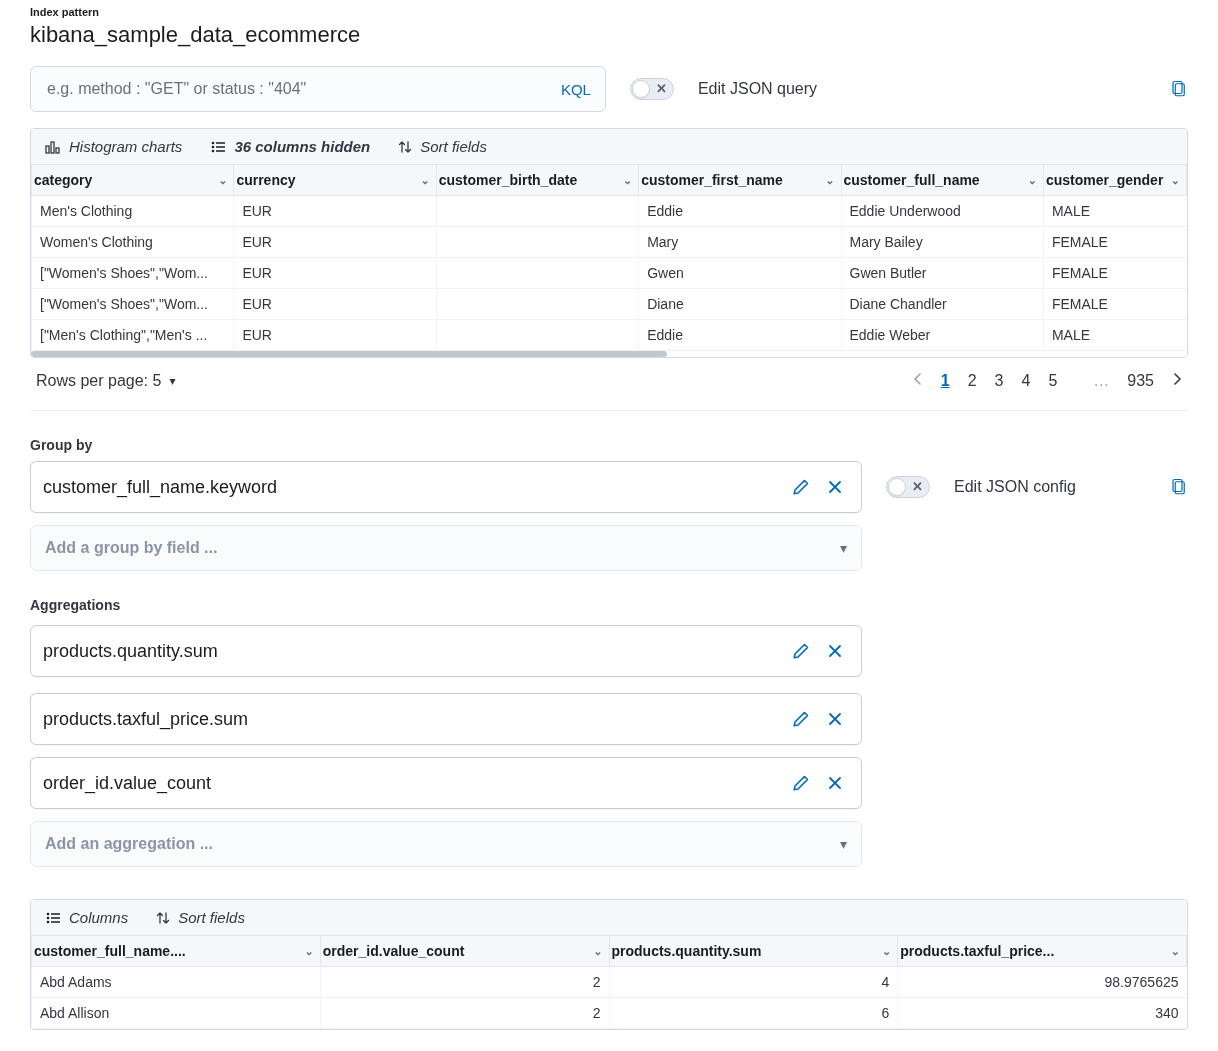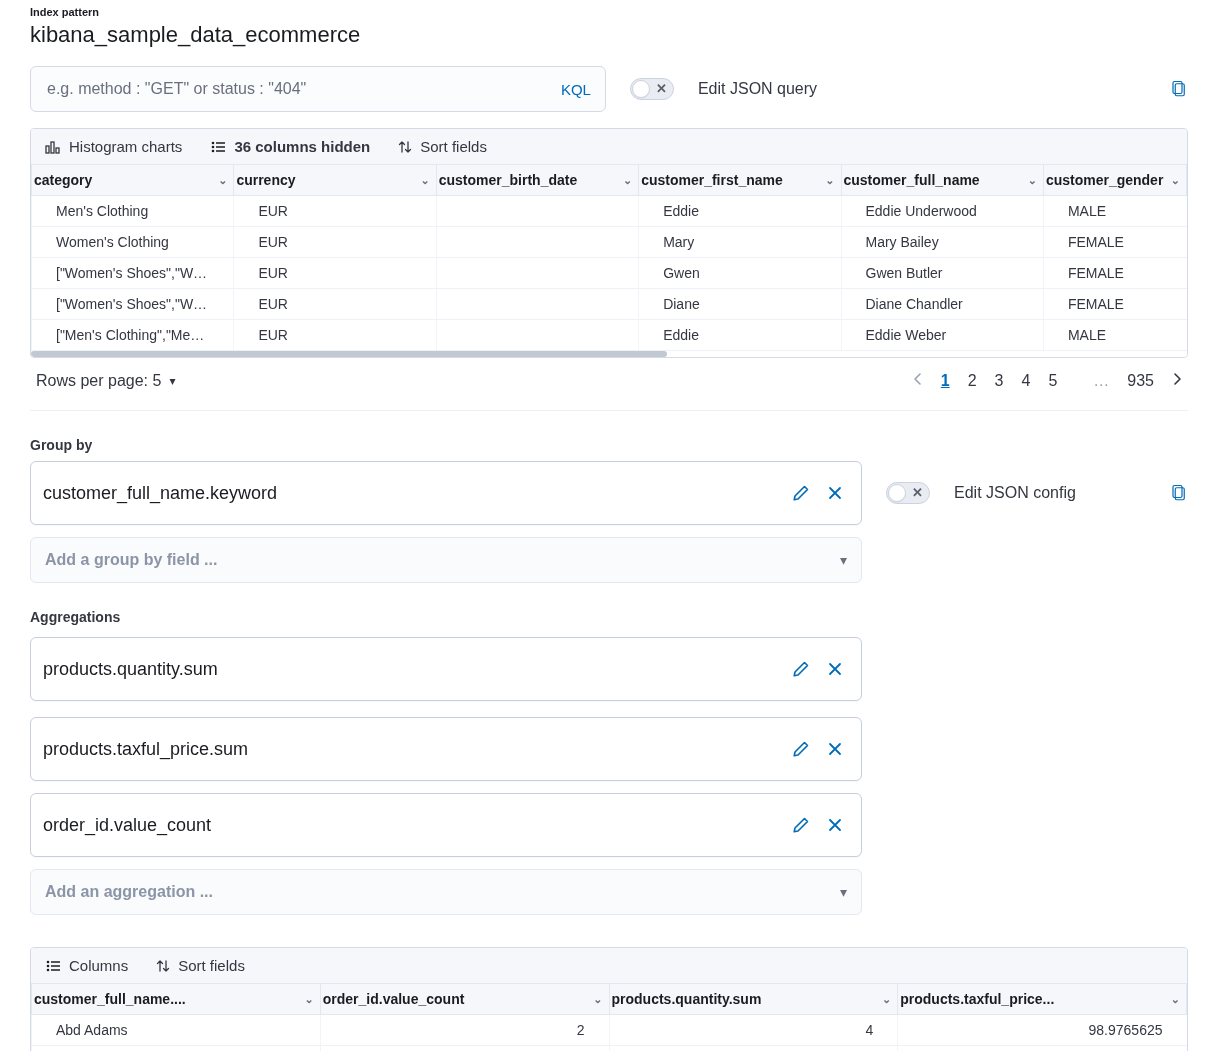--- a/index.html
+++ b/index.html
@@ -63,21 +63,21 @@
     margin-top: 16px;
     overflow: hidden;
   }
   .grid-toolbar {
     display: flex; align-items: center; gap: 28px;
     background: #f5f7fa;
     border-bottom: 1px solid #e3e8ef;
     padding: 9px 14px;
     font-size: 15px;
   }
-  .grid-toolbar .tool { display: inline-flex; align-items: center; gap: 8px; cursor: pointer; }
+  .grid-toolbar .tool { display: inline-flex; align-items: center; gap: 8px; cursor: pointer; font-style: italic; }
   .grid-toolbar .bold { font-weight: 700; }
 
   table.grid {
     border-collapse: collapse; width: 100%; table-layout: fixed;
     font-size: 14px;
   }
   table.grid th {
     text-align: left;
     background: #f5f7fa;
     border: 1px solid #e3e8ef;
@@ -89,21 +89,21 @@
     white-space: nowrap; overflow: hidden; text-overflow: ellipsis;
   }
   table.grid th .chev {
     position: absolute; right: 6px; top: 50%; transform: translateY(-50%);
     color: #69707d; font-size: 11px;
   }
   table.grid td {
     border: 1px solid #eef1f6;
     border-left: 1px solid #f1f4f8;
     border-right: none;
-    padding: 7px 24px;
+    padding: 7px 8px;
     white-space: nowrap; overflow: hidden; text-overflow: ellipsis;
     color: #343741;
   }
   .hscroll-track { height: 6px; background: #fff; position: relative; }
   .hscroll-thumb { height: 6px; background: #c2c8d1; border-radius: 3px; position: absolute; left: 0; width: 55%; }
 
   .pager-row {
     display: flex; align-items: center; padding: 14px 6px 10px 6px;
     font-size: 16px; justify-content: space-between;
   }
@@ -115,21 +115,21 @@
   .pager-right .ellipsis { color: #98a2b3; }
 
   .hr { border: none; border-top: 1px solid #eceff4; margin: 10px 0 22px 0; }
 
   
   .field-row { display:flex; align-items:center; gap: 24px; margin-top: 8px; }
   .field-box {
     border: 1px solid #c7cfda;
     border-radius: 6px;
     background: #fff;
-    height: 64px;
+    height: 52px;
     display: flex; align-items: center;
     padding: 4px 12px;
     box-shadow: 0 1px 1px rgba(0,0,0,0.03);
   }
   .field-box.wide { width: 832px; }
   .field-text { flex: 1; font-size: 18px; color: #1a1c21; }
   .placeholder .field-text { color: #8b95a6; }
   .icon-btn { width: 28px; height: 28px; display: inline-flex; align-items:center; justify-content:center; cursor:pointer; color:#006bb8; }
   .icon-btn + .icon-btn { margin-left: 6px;}
   .add-box {

